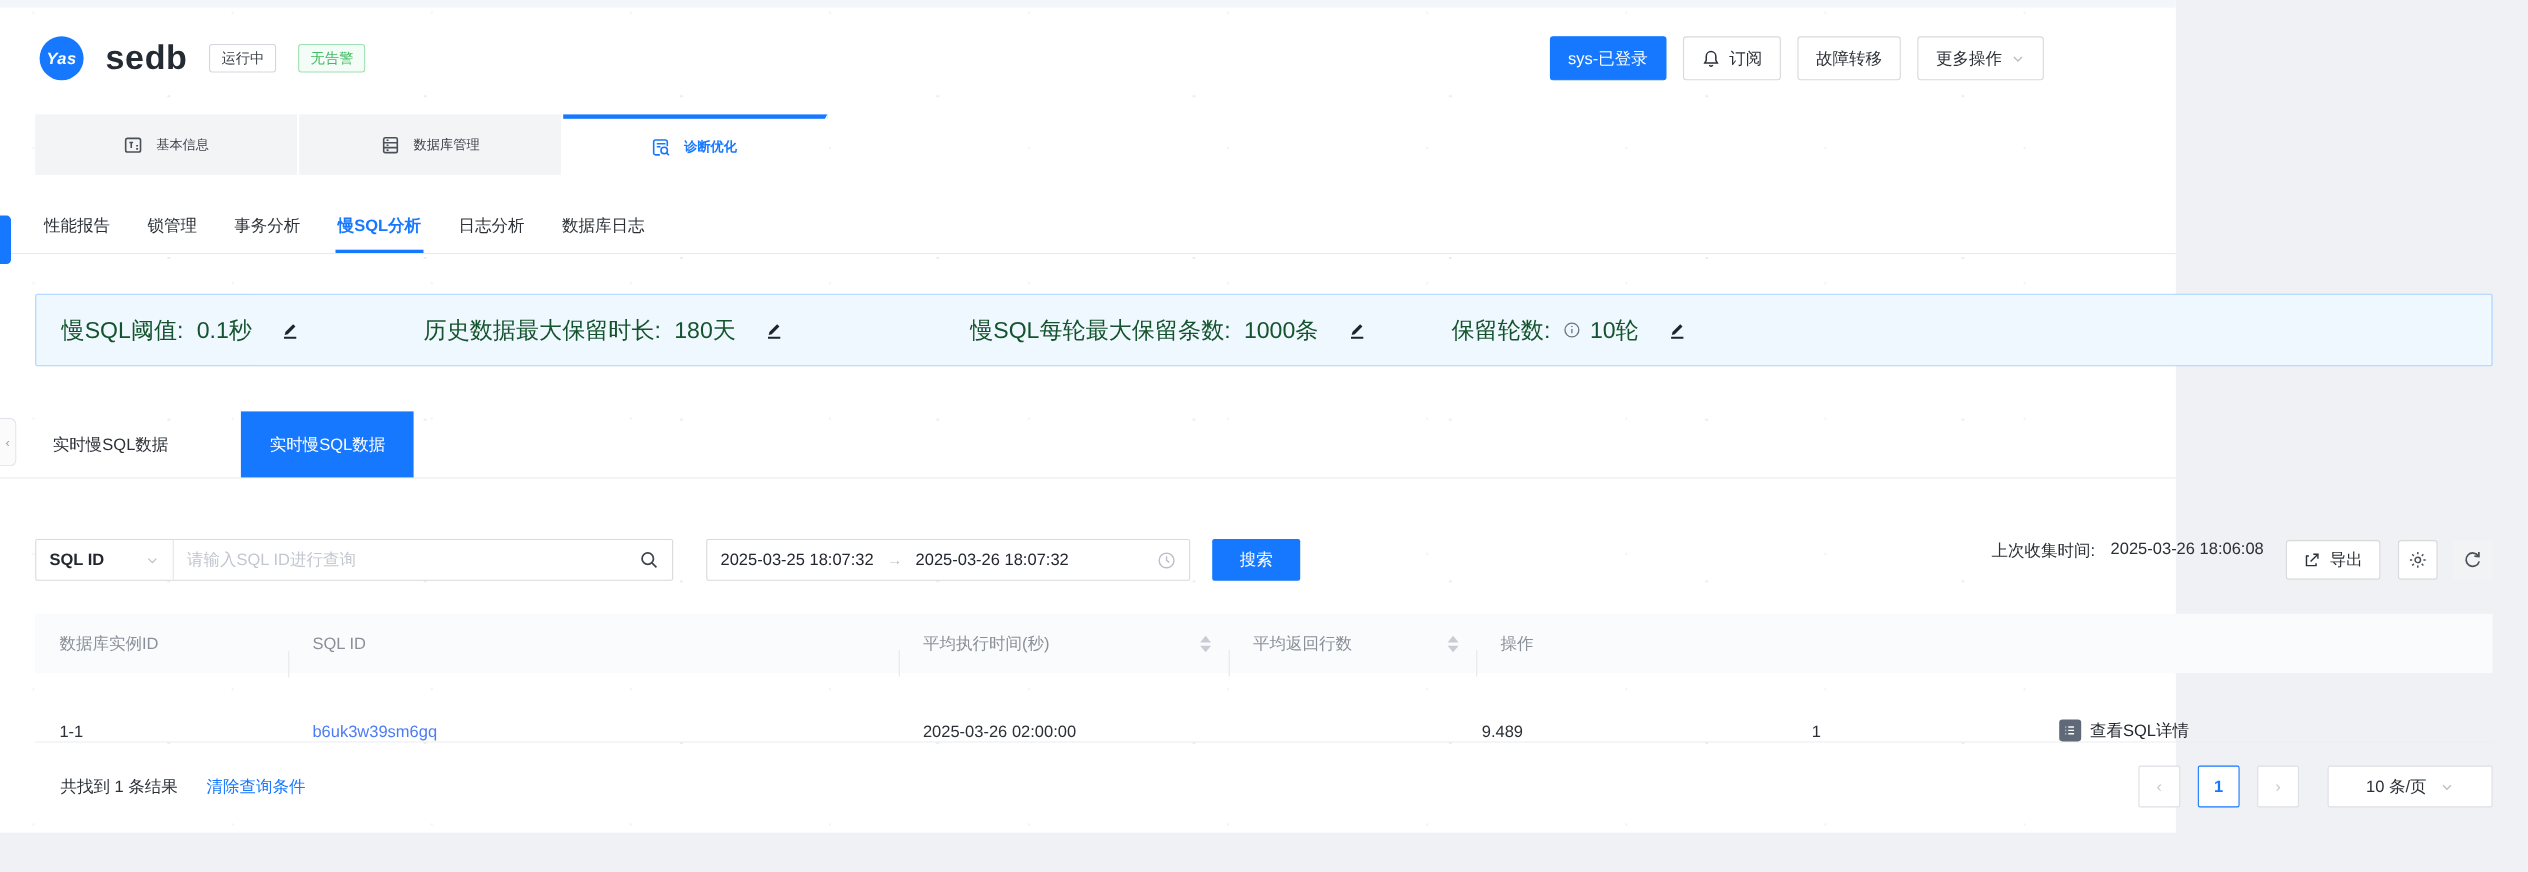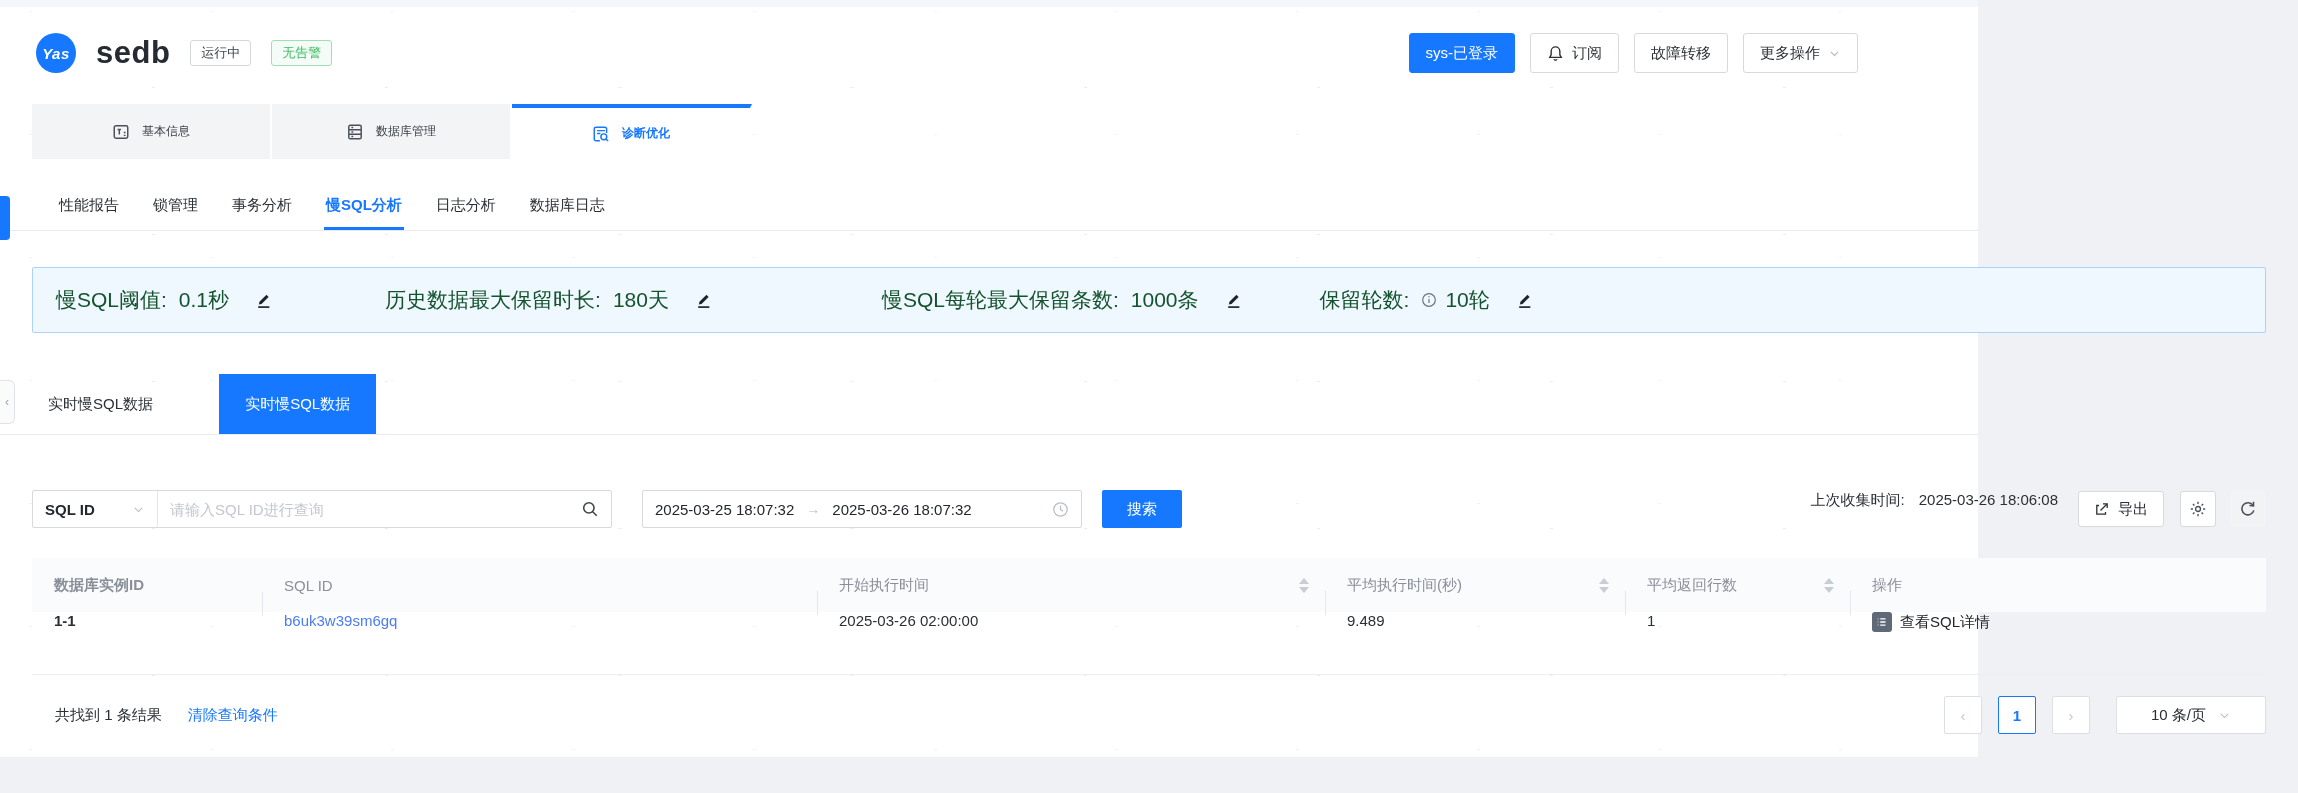--- a/index.html
+++ b/index.html
@@ -35,21 +35,21 @@
   svg { display:block; }
 
   
   .main-tabs { position:absolute; top:104px; left:32px; display:flex; }
   .main-tab { width:240px; height:55px; display:flex; align-items:center; justify-content:center; gap:12px; background:#f3f4f6; border-right:2px solid #fff; font-size:12px; color:#3a3f47; cursor:pointer; }
   .main-tab .icon { color:#4a5058; }
   .main-tab.active { background:#fff; border-top:4px solid #1677ff; color:#1677ff; font-weight:bold; }
   .main-tab.active .icon { color:#1677ff; }
 
   
-  .sub-tabs { position:absolute; top:159px; left:0; width:100%; height:72px; border-bottom:1px solid #e8eaee; display:flex; align-items:flex-end; padding-left:57px; }
+  .sub-tabs { position:absolute; top:159px; left:0; width:100%; height:72px; border-bottom:1px solid #e8eaee; display:flex; align-items:flex-end; padding-left:38px; }
   .sub-tab { display:inline-flex; align-items:center; height:46px; margin-right:30px; font-size:15px; color:#2b3036; cursor:pointer; border-bottom:3px solid transparent; padding:0 2px; }
   .sub-tab.active { color:#1677ff; font-weight:bold; border-bottom-color:#1677ff; }
 
   
   .left-blue-bar { position:absolute; left:0; top:196px; width:10px; height:44px; background:#1677ff; border-radius:0 4px 4px 0; }
   .collapse-handle { position:absolute; left:0; top:380px; width:15px; height:44px; background:#fbfbfc; border:1px solid #dfe2e8; border-left:none; border-radius:0 6px 6px 0; display:flex; align-items:center; justify-content:center; color:#9aa1ad; font-size:12px; cursor:pointer; }
 
   
   .settings-bar { position:absolute; top:267px; left:32px; width:2234px; height:66px; background:#f0f8ff; border:1px solid #a8d3ff; border-radius:2px; display:flex; align-items:center; font-size:21px; color:#14532d; }
   .setting { display:inline-flex; align-items:center; }
@@ -85,24 +85,24 @@
   .collect-time { color:#2b3036; }
   .export-btn { margin-left:20px; height:36px; padding:0 15px; }
   .sq-btn { width:36px; height:36px; display:inline-flex; align-items:center; justify-content:center; border-radius:3px; cursor:pointer; }
   .gear-btn { border:1px solid #d9d9d9; background:#fff; color:#4a5058; margin-left:16px; font-size:18px; }
   .refresh-btn { background:#f1f3f5; border:none; color:#4a5058; margin-left:14px; }
 
   
   .table { position:absolute; top:558px; left:32px; width:2234px; }
   .t-row { display:flex; width:100%; }
   .t-head { height:54px; background:#fafbfd; align-items:center; }
-  .t-body { height:63px; align-items:flex-start; border-bottom:1px solid #eceef2; }
+  .t-body { height:63px; align-items:flex-end; border-bottom:1px solid #eceef2; }
   .t-cell { padding-left:22px; display:flex; align-items:center; position:relative; font-size:15px; }
   .t-head .t-cell { color:#8a9099; }
-  .c1 { width:230px;font-weight:bold; } .c2 { width:555px; } .c3 { width:508px; } .c4 { width:300px; } .c5 { width:225px; } .c6 { flex:1; }
+  .c1 { width:230px; } .c2 { width:555px; } .c3 { width:508px; } .c4 { width:300px; } .c5 { width:225px; } .c6 { flex:1; }
   .t-head .t-cell + .t-cell::before { content:""; position:absolute; left:0; top:15px; height:24px; width:1px; background:#e4e7ec; }
   .sorter { margin-left:auto; margin-right:16px; display:flex; flex-direction:column; gap:3px; cursor:pointer; }
   .sorter .up { width:0; height:0; border-left:5px solid transparent; border-right:5px solid transparent; border-bottom:6px solid #c8ccd4; }
   .sorter .down { width:0; height:0; border-left:5px solid transparent; border-right:5px solid transparent; border-top:6px solid #c8ccd4; }
   .sql-link { color:#4b7bf5; cursor:pointer; text-decoration:none; }
   .action-link { display:inline-flex; align-items:center; gap:8px; cursor:pointer; color:#23272e; }
   .detail-icon { width:20px; height:20px; border-radius:3px; background:#5f6977; display:flex; align-items:center; justify-content:center; }
 
   
   .t-footer { position:absolute; top:675px; left:32px; width:2234px; height:80px; display:flex; align-items:center; }
@@ -317,27 +317,20 @@
   </div>
 
   <div class="table">
     <div class="t-row t-head">
       <div class="t-cell c1">
           <span>数据库实例ID</span>
         </div>
       <div class="t-cell c2">
           <span>SQL ID</span>
         </div>
-      <div class="t-cell c3">
-        <span>开始执行时间</span>
-        <span class="sorter">
-            <span class="up"></span>
-            <span class="down"></span>
-          </span>
-      </div>
       <div class="t-cell c4">
         <span>平均执行时间(秒)</span>
         <span class="sorter">
             <span class="up"></span>
             <span class="down"></span>
           </span>
       </div>
       <div class="t-cell c5">
         <span>平均返回行数</span>
         <span class="sorter">

